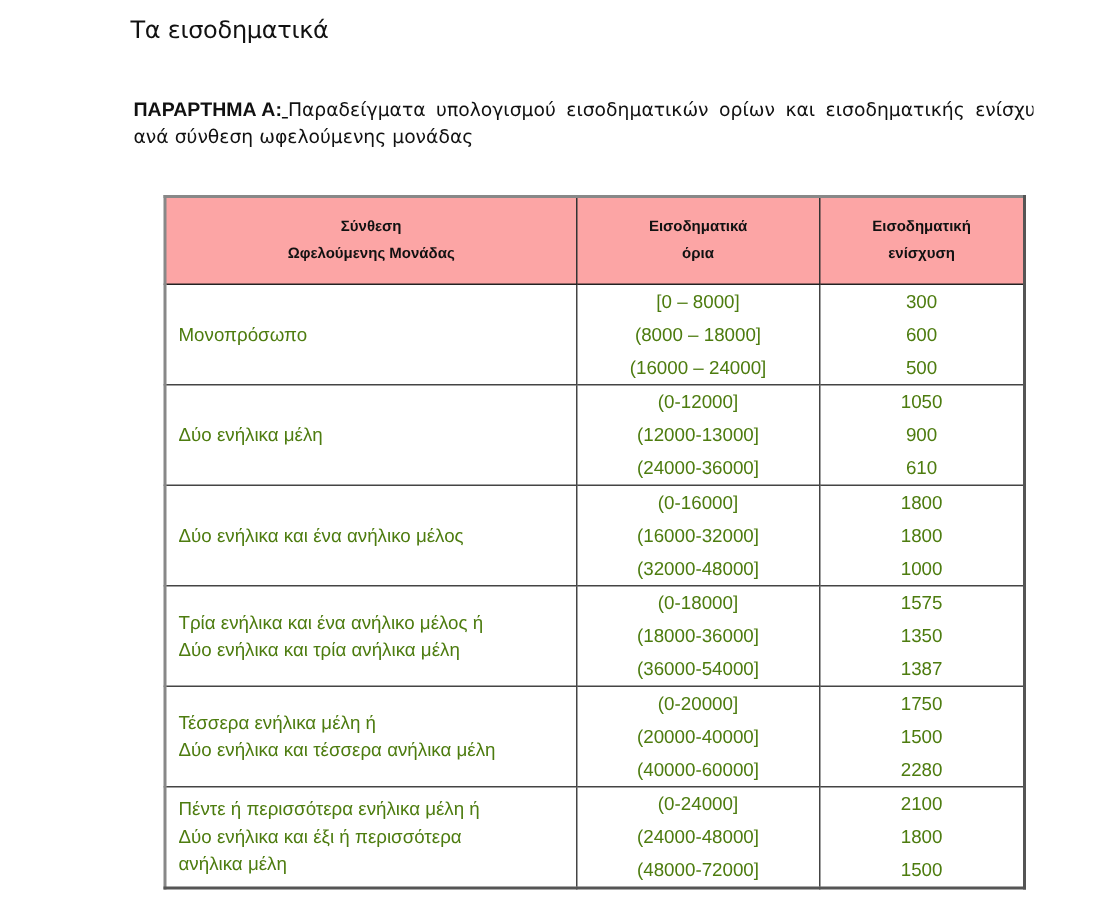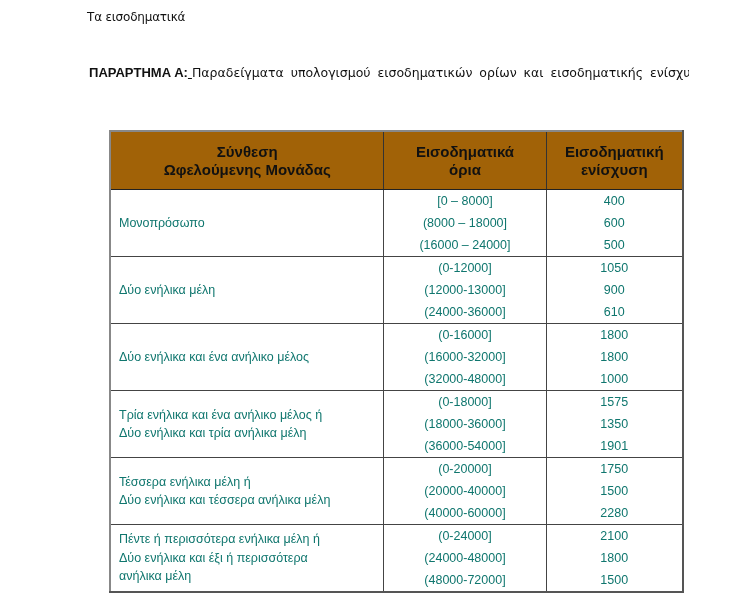--- a/index.html
+++ b/index.html
@@ -10,21 +10,21 @@
       height: 604px;
       overflow: hidden;
       position: relative;
       font-family: "DejaVu Sans", sans-serif;
       color: #1a1a1a;
     }
     .page-title {
       position: absolute;
       left: 87px;
       top: 10px;
-      font-size: 12px;
+      font-size: 16px;
       color: #111;
       font-family: "DejaVu Sans", sans-serif;
       letter-spacing: -0.2px;
     }
     .intro {
       position: absolute;
       left: 89px;
       top: 64px;
       width: 600px;
       font-size: 12.5px;
@@ -49,39 +49,39 @@
       top: 130px;
       width: 575px;
       border-collapse: collapse;
       font-family: "Liberation Sans", sans-serif;
       font-size: 12.5px;
       border: 2px solid #555;
       border-top-color: #888;
       border-left-color: #888;
     }
     table.income th {
-      background: #a16207;
+      background: #fca5a5;
       font-weight: bold;
       text-align: center;
-      font-size: 15px;
+      font-size: 10px;
       line-height: 18px;
       height: 57px;
       padding: 0;
       border-right: 1px solid #333;
       border-bottom: 1px solid #222;
       color: #111;
     }
     table.income th:last-child { border-right: none; }
     table.income td {
       padding: 0;
       vertical-align: middle;
       border-right: 1px solid #444;
       border-bottom: 1px solid #444;
       height: 66px;
-      color: #0f766e;
+      color: #4d7c0f;
     }
     table.income td:last-child { border-right: none; }
     table.income tr:last-child td { border-bottom: none; }
     td.comp {
       padding-left: 8px !important;
       line-height: 18.5px;
       width: 267px;
     }
     td.comp .line { display: block; }
     td.ranges, td.amounts {
@@ -98,20 +98,21 @@
   </style>
 </head>
 <body>
 
 <div class="page-title">Τα εισοδηματικά</div>
 
 <div class="intro">
   <div>
     <span class="lbl">ΠΑΡΑΡΤΗΜΑ Α:</span><span class="lbl-gap">&nbsp;</span><span class="txt">Παραδείγματα υπολογισμού εισοδηματικών ορίων και εισοδηματικής ενίσχυσ</span>
   </div>
+  <div>ανά σύνθεση ωφελούμενης μονάδας</div>
 </div>
 
 <table class="income">
   <thead>
     <tr>
       <th>
         <span class="hdr-line">Σύνθεση</span>
         <span class="hdr-line">Ωφελούμενης Μονάδας</span>
       </th>
       <th>
@@ -128,21 +129,21 @@
     <tr>
       <td class="comp">
         <span class="line">Μονοπρόσωπο</span>
       </td>
       <td class="ranges">
         <span class="cell-line">[0 – 8000]</span>
         <span class="cell-line">(8000 – 18000]</span>
         <span class="cell-line">(16000 – 24000]</span>
       </td>
       <td class="amounts">
-        <span class="cell-line">400</span>
+        <span class="cell-line">300</span>
         <span class="cell-line">600</span>
         <span class="cell-line">500</span>
       </td>
     </tr>
     <tr>
       <td class="comp">
         <span class="line">Δύο ενήλικα μέλη</span>
       </td>
       <td class="ranges">
         <span class="cell-line">(0-12000]</span>
@@ -176,21 +177,21 @@
         <span class="line">Δύο ενήλικα και τρία ανήλικα μέλη</span>
       </td>
       <td class="ranges">
         <span class="cell-line">(0-18000]</span>
         <span class="cell-line">(18000-36000]</span>
         <span class="cell-line">(36000-54000]</span>
       </td>
       <td class="amounts">
         <span class="cell-line">1575</span>
         <span class="cell-line">1350</span>
-        <span class="cell-line">1901</span>
+        <span class="cell-line">1387</span>
       </td>
     </tr>
     <tr>
       <td class="comp">
         <span class="line">Τέσσερα ενήλικα μέλη ή</span>
         <span class="line">Δύο ενήλικα και τέσσερα ανήλικα μέλη</span>
       </td>
       <td class="ranges">
         <span class="cell-line">(0-20000]</span>
         <span class="cell-line">(20000-40000]</span>

